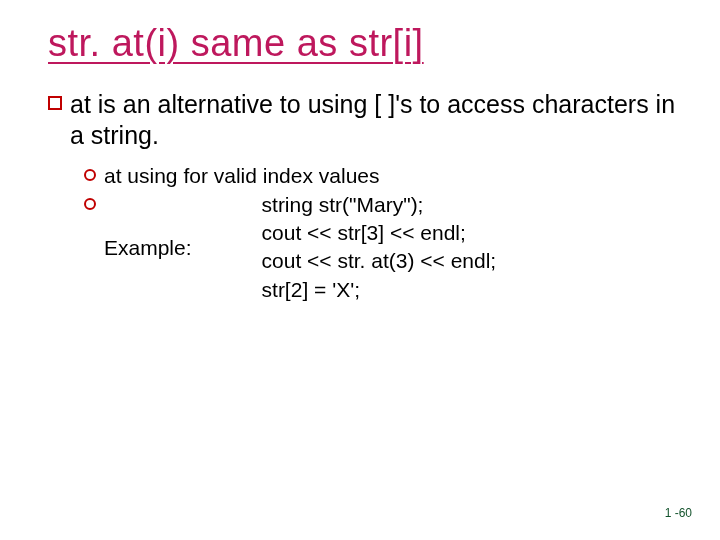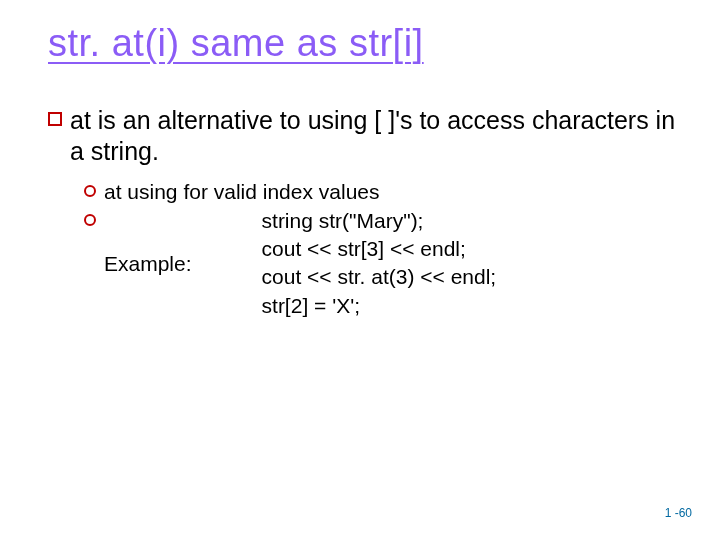--- a/index.html
+++ b/index.html
@@ -7,26 +7,26 @@
   body {
     background: #ffffff;
     font-family: "Comic Sans MS", "Comic Sans", cursive, sans-serif;
     color: #000;
     position: relative;
     padding: 22px 40px 0 48px;
   }
   .title {
     font-family: Arial, Helvetica, sans-serif;
     font-size: 38px;
-    color: #8b5cf6;
+    color: #be185d;
     font-weight: 400;
     text-decoration: underline;
     text-underline-offset: 6px;
     text-decoration-thickness: 2px;
-    margin-bottom: 40px;
+    margin-bottom: 24px;
     letter-spacing: 0.5px;
   }
   .bullet-row {
     display: flex;
     align-items: flex-start;
     margin-bottom: 10px;
   }
   .sq-bullet {
     width: 14px;
     height: 14px;
@@ -75,21 +75,21 @@
     font-size: 21px;
     line-height: 1.35;
     font-family: "Comic Sans MS", "Comic Sans", cursive, sans-serif;
   }
   .page-num {
     position: absolute;
     right: 28px;
     bottom: 20px;
     font-family: Arial, Helvetica, sans-serif;
     font-size: 12px;
-    color: #0369a1;
+    color: #14532d;
   }
 </style>
 </head>
 <body>
 
 <h1 class="title">str. at(i) same as str[i]</h1>
 
 <div class="bullet-row">
   <div class="sq-bullet"></div>
   <div class="main-text">at is an alternative to using [ ]'s to access characters in a string.</div>

